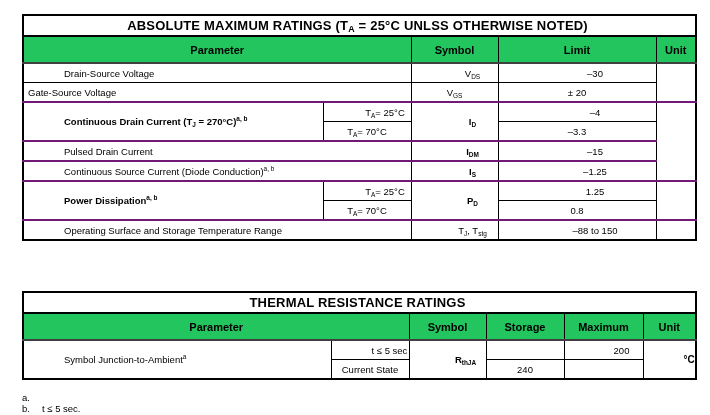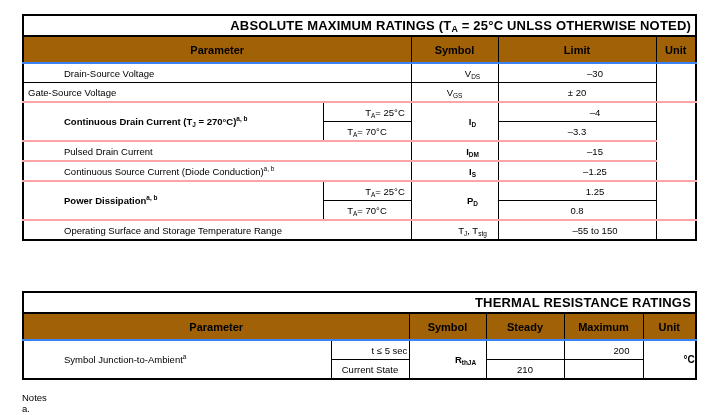--- a/index.html
+++ b/index.html
@@ -34,37 +34,37 @@
     overflow: hidden;
     white-space: nowrap;
     vertical-align: middle;
   }
   tr.title-row td {
     border: 2px solid #000;
     font-weight: bold;
     font-size: 13px;
     letter-spacing: 0.2px;
     height: 19px;
-    text-align: right;
+    text-align: center;
     padding-left: 0;
     margin-top: 39px;
   }
   tr.head-row th {
     font-size: 11px;
     font-weight: bold;
     text-align: center;
     height: 25px;
-    border-bottom: 2px solid #3b82f6;
-    background: #a16207;
+    border-bottom: 2px solid #404040;
+    background: #22c55e;
   }
   tr.body-row td {
     font-size: 9.5px;
     height: 18px;
   }
-  tr.grp td { border-top: 2px solid #fca5a5; padding-left: 40px; }
+  tr.grp td { border-top: 2px solid #701a75; padding-left: 40px; }
   td.c { text-align: center; }
   td.param { text-align: left; }
   .bold { font-weight: bold; }
   td.unit { font-weight: bold; font-size: 10px; text-align: center; }
   td.sym { font-size: 10px; }
   sub { font-size: 0.68em; vertical-align: -2px; line-height: 0; }
   sup { font-size: 0.68em; vertical-align: 4px; line-height: 0; }
   .gap { height: 50px; }
   .notes {
     margin-top: 12px;
@@ -145,21 +145,21 @@
         <td class="unit" rowspan="2">W</td>
       </tr>
       <tr class="body-row">
         <td class="c"><span>T</span><sub>A</sub><span>= 70°C</span></td>
         <td class="c">0.8</td>
       </tr>
 
       <tr class="body-row grp">
         <td colspan="2" class="param">Operating Surface and Storage Temperature Range</td>
         <td class="c sym"><span>T</span><sub>J</sub><span>, </span><span>T</span><sub>stg</sub></td>
-        <td class="c">–55 to 150</td>
+        <td class="c">–88 to 150</td>
         <td class="unit" style="font-size:9px">°C</td>
       </tr>
     </tbody>
       </table>
 
     <div class="gap"></div>
 
     <table class="ds">
       <colgroup>
         <col style="width:308px">
@@ -169,42 +169,41 @@
           <col style="width:79px">
           <col style="width:53px">
       </colgroup>
       <tbody>
           <tr class="title-row">
         <td colspan="6">THERMAL RESISTANCE RATINGS</td>
       </tr>
       <tr class="head-row">
         <th colspan="2">Parameter</th>
         <th>Symbol</th>
-        <th>Steady</th>
+        <th>Storage</th>
         <th>Maximum</th>
         <th>Unit</th>
       </tr>
       <tr class="body-row grp">
         <td rowspan="2" class="param"><span>Symbol Junction-to-Ambient</span><sup>a</sup></td>
         <td class="c">t ≤ 5 sec</td>
         <td rowspan="2" class="c sym bold"><span>R</span><sub>thJA</sub></td>
         <td class="c"></td>
         <td class="c">200</td>
         <td class="unit" rowspan="2" style="font-size:10px">°C/W</td>
       </tr>
       <tr class="body-row">
         <td class="c">Current State</td>
-        <td class="c">210</td>
+        <td class="c">240</td>
         <td class="c"></td>
       </tr>
     </tbody>
       </table>
 
     <div class="notes">
-      <div>Notes</div>
       <div class="note-row">
         <span class="note-label">a.</span>
       </div>
       <div class="note-row">
         <span class="note-label">b.</span>
         <span>t ≤ 5 sec.</span>
       </div>
     </div>
 
   </div>

